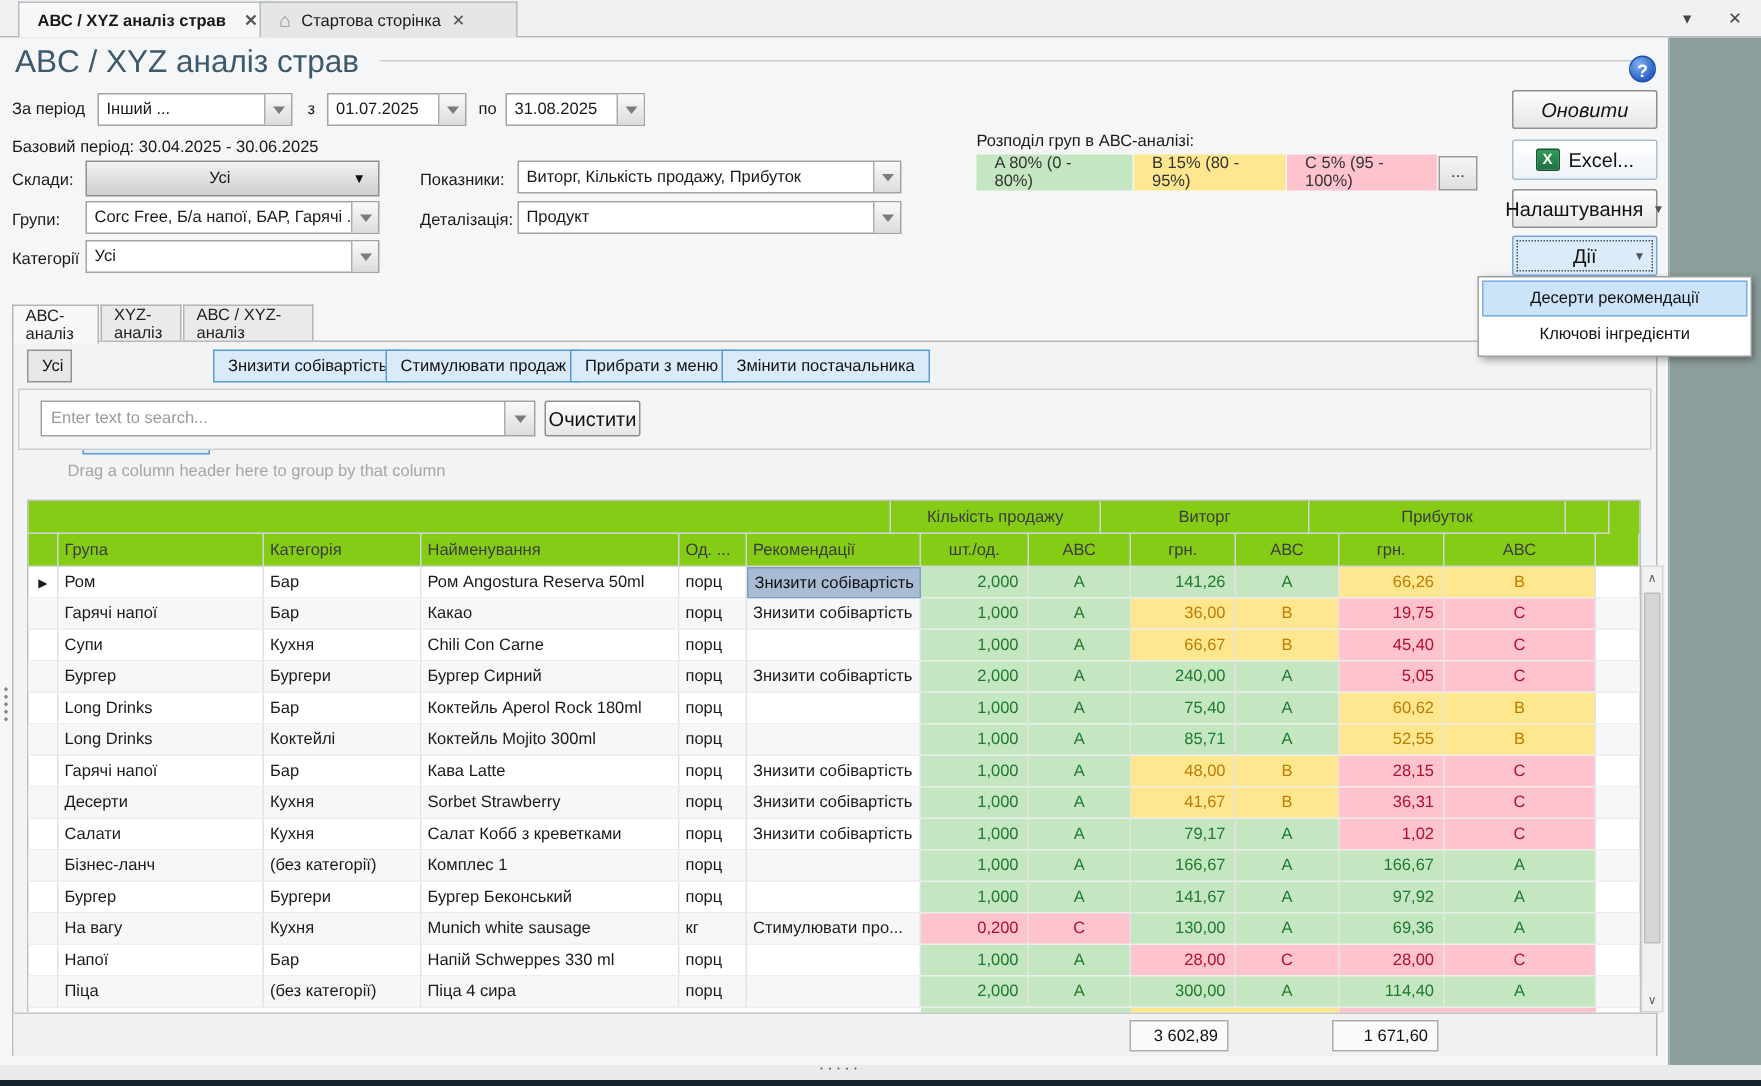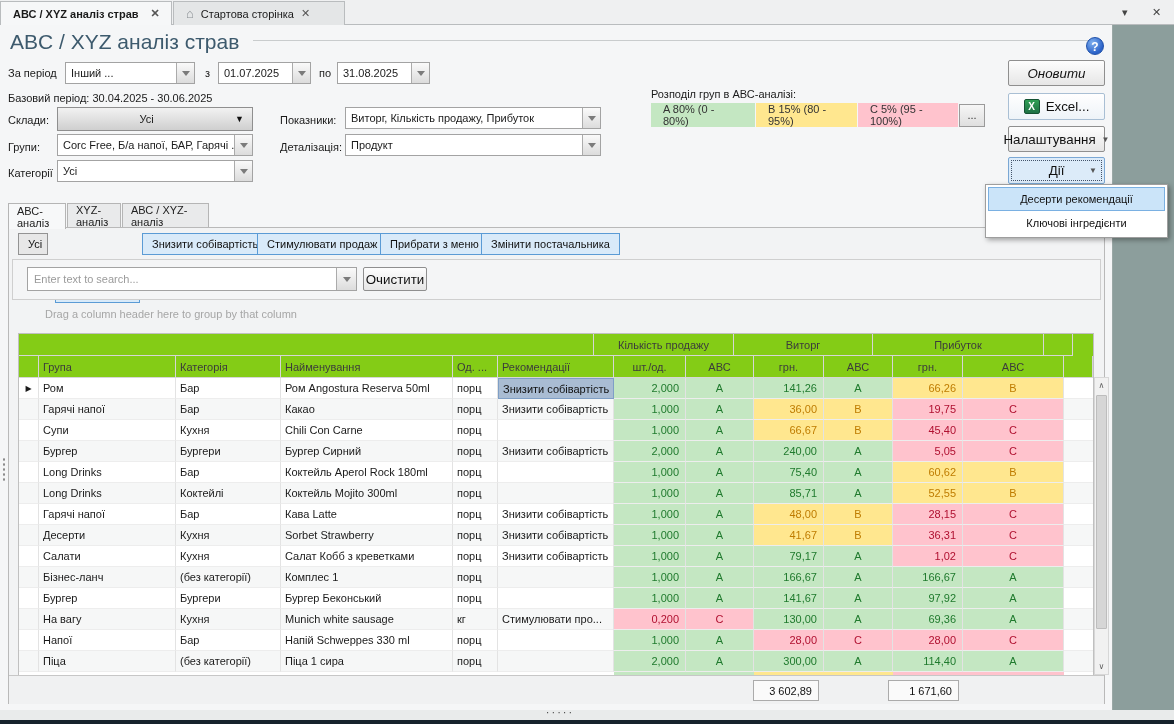--- a/index.html
+++ b/index.html
@@ -115,21 +115,21 @@
   .bottom-strip { position:absolute; left:0; top:710px; width:1174px; height:10px; background:#e9ebeb; }
   .splitter-dots { position:absolute; left:540px; top:706px; width:40px; text-align:center; color:#4a4a4a; letter-spacing:2px; font-size:11px; }
   .bottom-bar { position:absolute; left:0; top:720px; width:1174px; height:4px; background:#16222c; }
 </style>
 </head>
 <body>
 
 <div id="screen">
 
   <div class="tabbar">
-    <div class="doc-tab active" style="left:0;width:172px;gap:12px;">
+    <div class="doc-tab active" style="left:12px;width:172px;gap:12px;">
       <span>АВС / XYZ аналіз страв</span>
       <span class="close">✕</span>
     </div>
     <div class="doc-tab" style="left:173px;width:172px;">
       <span class="home-ico">⌂</span>
       <span>Стартова сторінка</span>
       <span class="close">✕</span>
     </div>
     <span class="win-ctl" style="left:1122px;">▾</span>
     <span class="win-ctl" style="left:1152px;">✕</span>
@@ -483,21 +483,21 @@
     <div class="td c-revabc ctr cell-revabc abc-C">C</div>
     <div class="td c-prof num cell-prof abc-C">28,00</div>
     <div class="td c-profabc ctr cell-profabc abc-C">C</div>
     <div class="td c-last"></div>
   </div>
 
   <div class="tr alt">
     <div class="td c-ind ctr cell-ind"></div>
     <div class="td c-grp cell-grp">Піца</div>
     <div class="td c-cat cell-cat">(без категорії)</div>
-    <div class="td c-name cell-name">Піца 1 сира</div>
+    <div class="td c-name cell-name">Піца 4 сира</div>
     <div class="td c-unit cell-unit">порц</div>
     <div class="td c-rec cell-rec"></div>
     <div class="td c-qty num cell-qty abc-A">2,000</div>
     <div class="td c-qtyabc ctr cell-qtyabc abc-A">A</div>
     <div class="td c-rev num cell-rev abc-A">300,00</div>
     <div class="td c-revabc ctr cell-revabc abc-A">A</div>
     <div class="td c-prof num cell-prof abc-A">114,40</div>
     <div class="td c-profabc ctr cell-profabc abc-A">A</div>
     <div class="td c-last"></div>
   </div>

